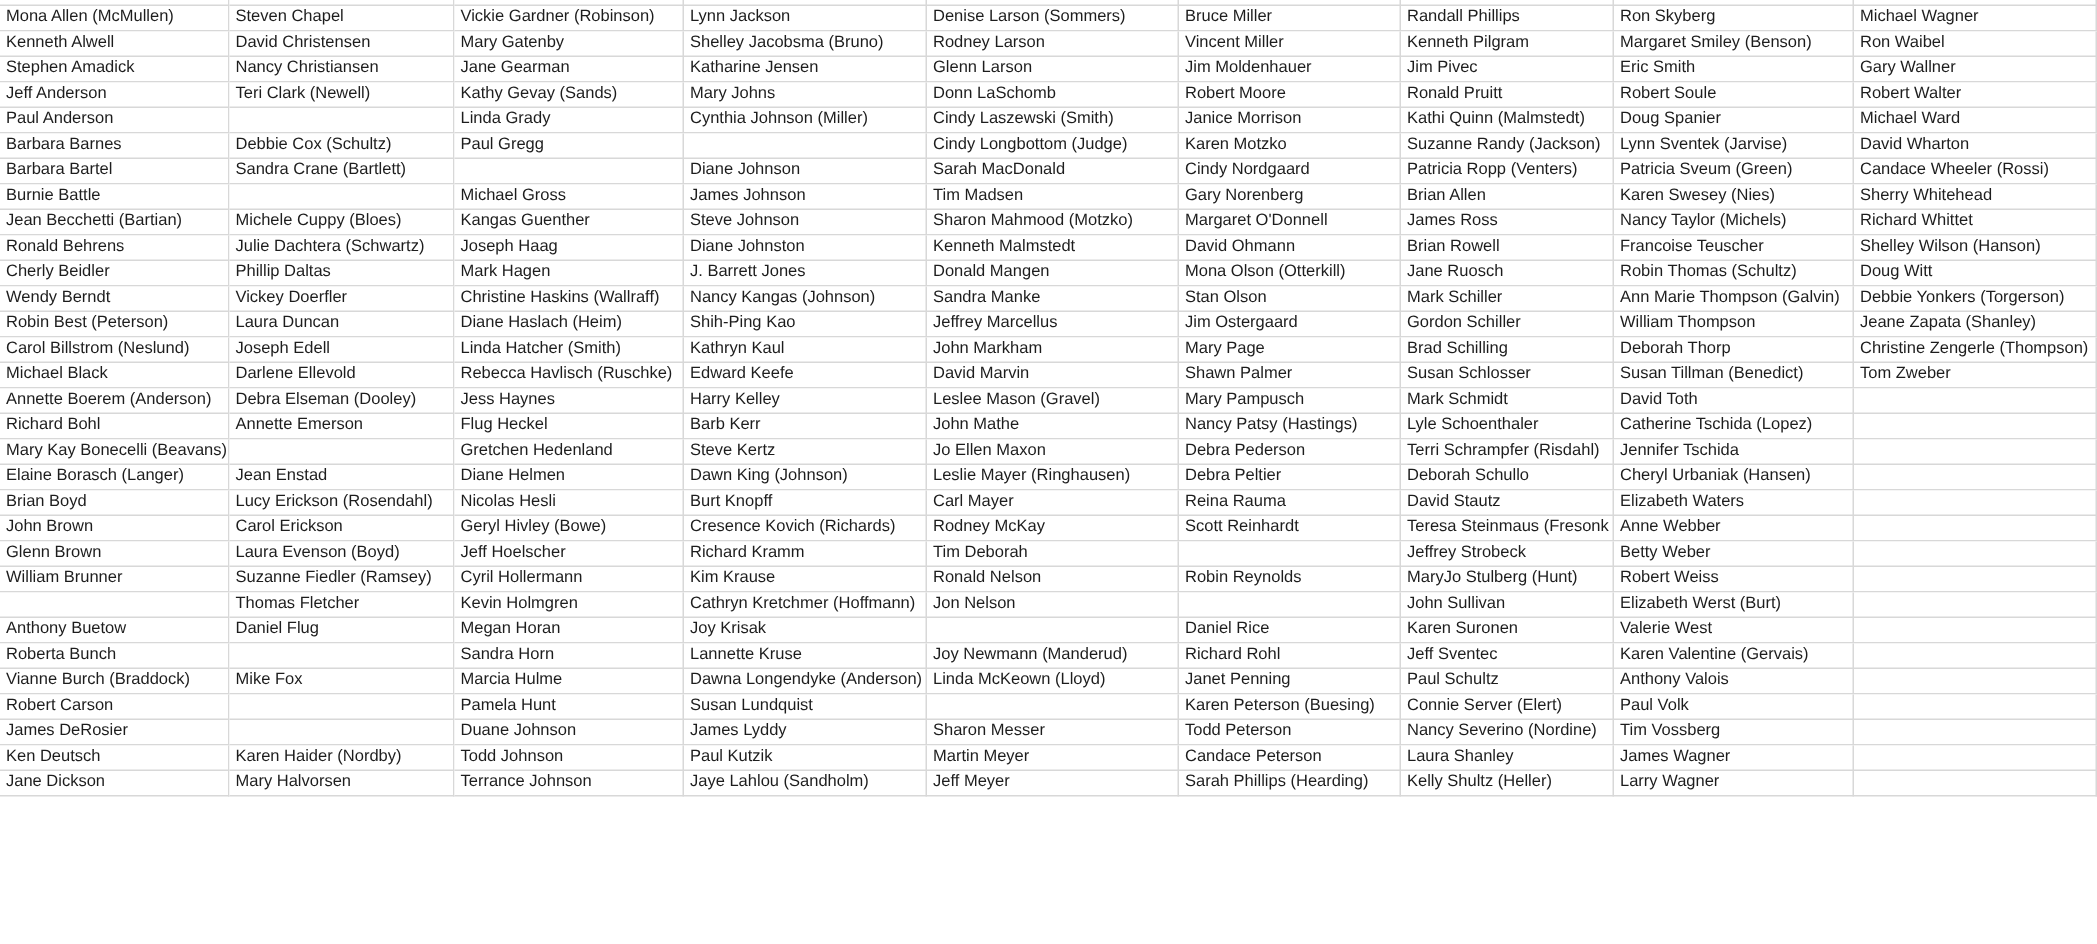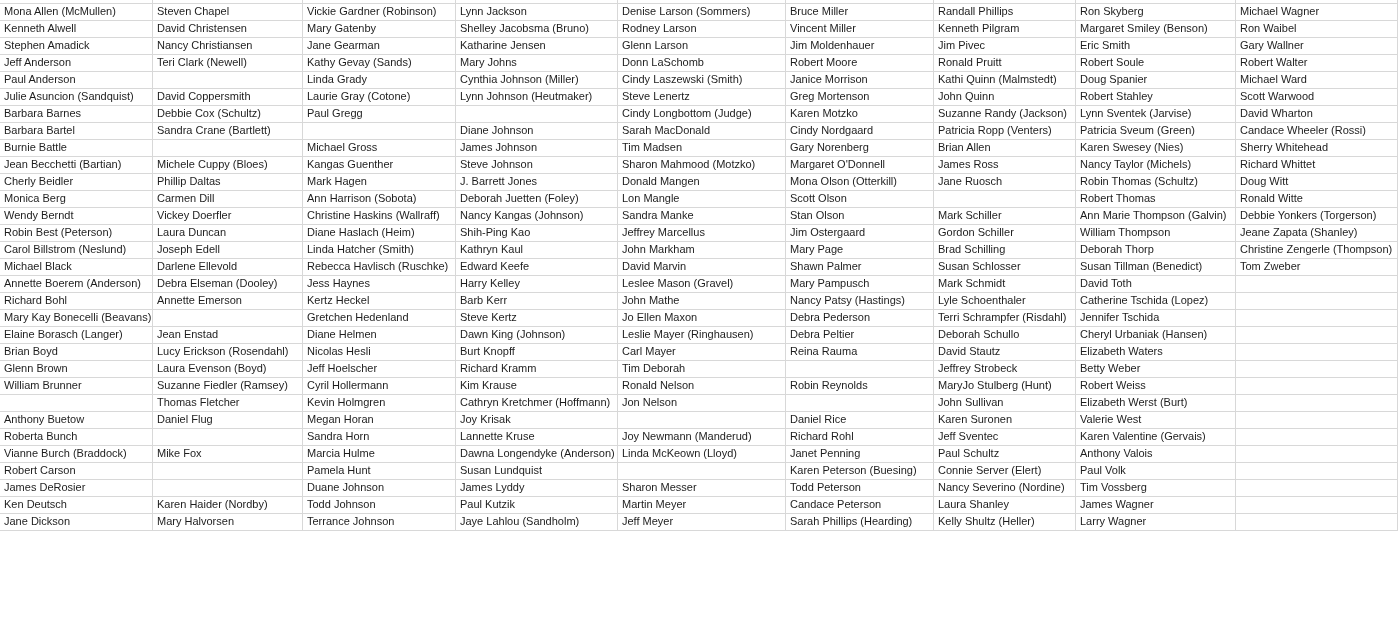--- a/index.html
+++ b/index.html
@@ -101,31 +101,20 @@
         <td data-name="cell"></td>
         <td data-name="cell">Linda Grady</td>
         <td data-name="cell">Cynthia Johnson (Miller)</td>
         <td data-name="cell">Cindy Laszewski (Smith)</td>
         <td data-name="cell">Janice Morrison</td>
         <td data-name="cell">Kathi Quinn (Malmstedt)</td>
         <td data-name="cell">Doug Spanier</td>
         <td data-name="cell">Michael Ward</td>
       </tr>
       <tr data-name="grid-row">
-        <td data-name="cell">Julie Asuncion (Sandquist)</td>
-        <td data-name="cell">David Coppersmith</td>
-        <td data-name="cell">Laurie Gray (Cotone)</td>
-        <td data-name="cell">Lynn Johnson (Heutmaker)</td>
-        <td data-name="cell">Steve Lenertz</td>
-        <td data-name="cell">Greg Mortenson</td>
-        <td data-name="cell">John Quinn</td>
-        <td data-name="cell">Robert Stahley</td>
-        <td data-name="cell">Scott Warwood</td>
-      </tr>
-      <tr data-name="grid-row">
         <td data-name="cell">Barbara Barnes</td>
         <td data-name="cell">Debbie Cox (Schultz)</td>
         <td data-name="cell">Paul Gregg</td>
         <td data-name="cell"></td>
         <td data-name="cell">Cindy Longbottom (Judge)</td>
         <td data-name="cell">Karen Motzko</td>
         <td data-name="cell">Suzanne Randy (Jackson)</td>
         <td data-name="cell">Lynn Sventek (Jarvise)</td>
         <td data-name="cell">David Wharton</td>
       </tr>
@@ -156,42 +145,42 @@
         <td data-name="cell">Michele Cuppy (Bloes)</td>
         <td data-name="cell">Kangas Guenther</td>
         <td data-name="cell">Steve Johnson</td>
         <td data-name="cell">Sharon Mahmood (Motzko)</td>
         <td data-name="cell">Margaret O'Donnell</td>
         <td data-name="cell">James Ross</td>
         <td data-name="cell">Nancy Taylor (Michels)</td>
         <td data-name="cell">Richard Whittet</td>
       </tr>
       <tr data-name="grid-row">
+        <td data-name="cell">Ronald Behrens</td>
+        <td data-name="cell">Julie Dachtera (Schwartz)</td>
+        <td data-name="cell">Joseph Haag</td>
+        <td data-name="cell">Diane Johnston</td>
+        <td data-name="cell">Kenneth Malmstedt</td>
+        <td data-name="cell">David Ohmann</td>
+        <td data-name="cell">Brian Rowell</td>
+        <td data-name="cell">Francoise Teuscher</td>
+        <td data-name="cell">Shelley Wilson (Hanson)</td>
+      </tr>
+      <tr data-name="grid-row">
         <td data-name="cell">Cherly Beidler</td>
         <td data-name="cell">Phillip Daltas</td>
         <td data-name="cell">Mark Hagen</td>
         <td data-name="cell">J. Barrett Jones</td>
         <td data-name="cell">Donald Mangen</td>
         <td data-name="cell">Mona Olson (Otterkill)</td>
         <td data-name="cell">Jane Ruosch</td>
         <td data-name="cell">Robin Thomas (Schultz)</td>
         <td data-name="cell">Doug Witt</td>
       </tr>
       <tr data-name="grid-row">
-        <td data-name="cell">Monica Berg</td>
-        <td data-name="cell">Carmen Dill</td>
-        <td data-name="cell">Ann Harrison (Sobota)</td>
-        <td data-name="cell">Deborah Juetten (Foley)</td>
-        <td data-name="cell">Lon Mangle</td>
-        <td data-name="cell">Scott Olson</td>
-        <td data-name="cell"></td>
-        <td data-name="cell">Robert Thomas</td>
-        <td data-name="cell">Ronald Witte</td>
-      </tr>
-      <tr data-name="grid-row">
         <td data-name="cell">Wendy Berndt</td>
         <td data-name="cell">Vickey Doerfler</td>
         <td data-name="cell">Christine Haskins (Wallraff)</td>
         <td data-name="cell">Nancy Kangas (Johnson)</td>
         <td data-name="cell">Sandra Manke</td>
         <td data-name="cell">Stan Olson</td>
         <td data-name="cell">Mark Schiller</td>
         <td data-name="cell">Ann Marie Thompson (Galvin)</td>
         <td data-name="cell">Debbie Yonkers (Torgerson)</td>
       </tr>
@@ -235,21 +224,21 @@
         <td data-name="cell">Harry Kelley</td>
         <td data-name="cell">Leslee Mason (Gravel)</td>
         <td data-name="cell">Mary Pampusch</td>
         <td data-name="cell">Mark Schmidt</td>
         <td data-name="cell">David Toth</td>
         <td data-name="cell"></td>
       </tr>
       <tr data-name="grid-row">
         <td data-name="cell">Richard Bohl</td>
         <td data-name="cell">Annette Emerson</td>
-        <td data-name="cell">Kertz Heckel</td>
+        <td data-name="cell">Flug Heckel</td>
         <td data-name="cell">Barb Kerr</td>
         <td data-name="cell">John Mathe</td>
         <td data-name="cell">Nancy Patsy (Hastings)</td>
         <td data-name="cell">Lyle Schoenthaler</td>
         <td data-name="cell">Catherine Tschida (Lopez)</td>
         <td data-name="cell"></td>
       </tr>
       <tr data-name="grid-row">
         <td data-name="cell">Mary Kay Bonecelli (Beavans)</td>
         <td data-name="cell"></td>
@@ -277,20 +266,31 @@
         <td data-name="cell">Lucy Erickson (Rosendahl)</td>
         <td data-name="cell">Nicolas Hesli</td>
         <td data-name="cell">Burt Knopff</td>
         <td data-name="cell">Carl Mayer</td>
         <td data-name="cell">Reina Rauma</td>
         <td data-name="cell">David Stautz</td>
         <td data-name="cell">Elizabeth Waters</td>
         <td data-name="cell"></td>
       </tr>
       <tr data-name="grid-row">
+        <td data-name="cell">John Brown</td>
+        <td data-name="cell">Carol Erickson</td>
+        <td data-name="cell">Geryl Hivley (Bowe)</td>
+        <td data-name="cell">Cresence Kovich (Richards)</td>
+        <td data-name="cell">Rodney McKay</td>
+        <td data-name="cell">Scott Reinhardt</td>
+        <td data-name="cell">Teresa Steinmaus (Fresonk</td>
+        <td data-name="cell">Anne Webber</td>
+        <td data-name="cell"></td>
+      </tr>
+      <tr data-name="grid-row">
         <td data-name="cell">Glenn Brown</td>
         <td data-name="cell">Laura Evenson (Boyd)</td>
         <td data-name="cell">Jeff Hoelscher</td>
         <td data-name="cell">Richard Kramm</td>
         <td data-name="cell">Tim Deborah</td>
         <td data-name="cell"></td>
         <td data-name="cell">Jeffrey Strobeck</td>
         <td data-name="cell">Betty Weber</td>
         <td data-name="cell"></td>
       </tr>

